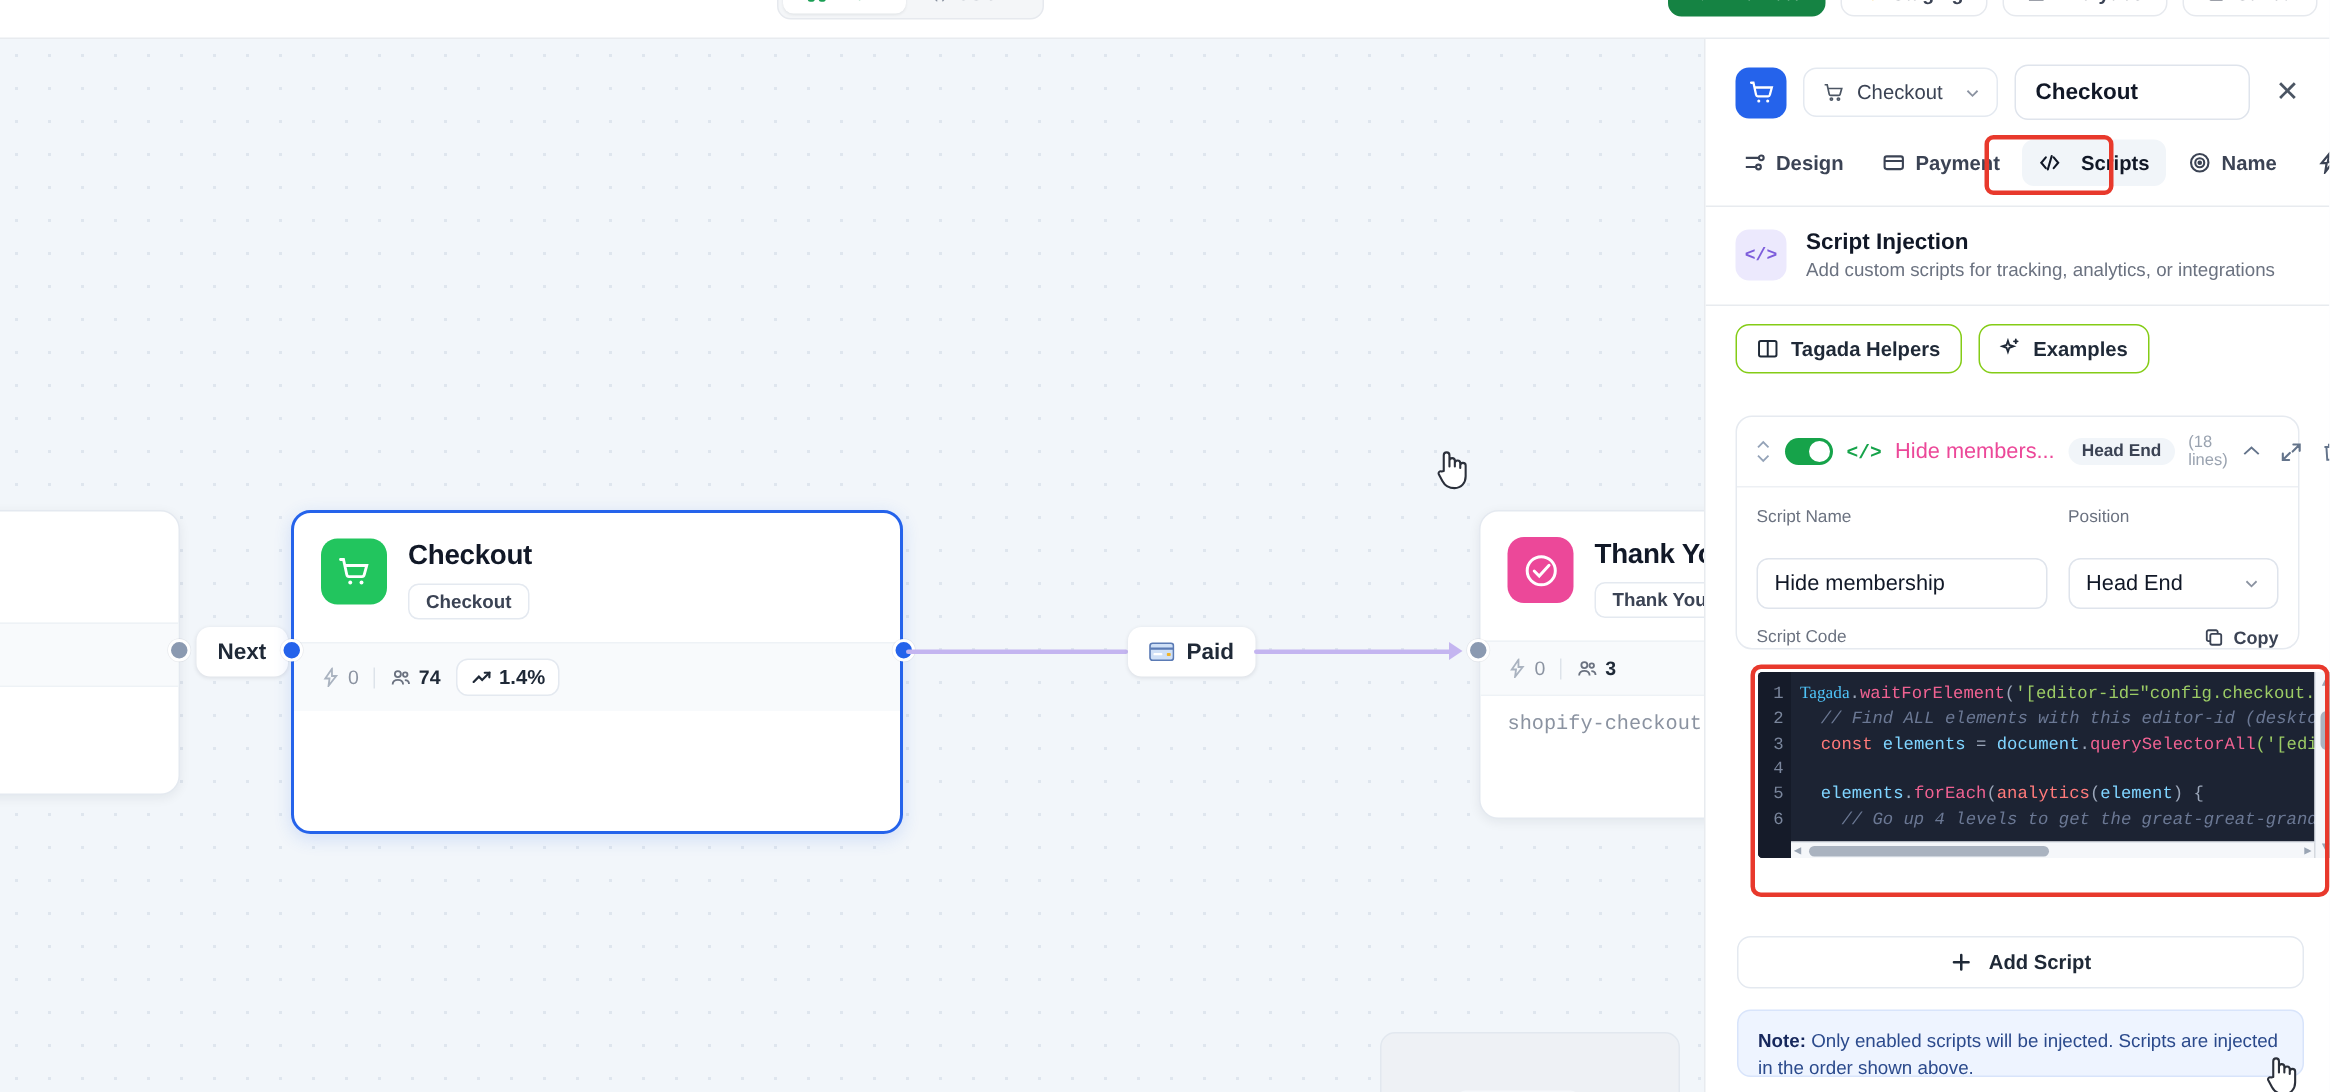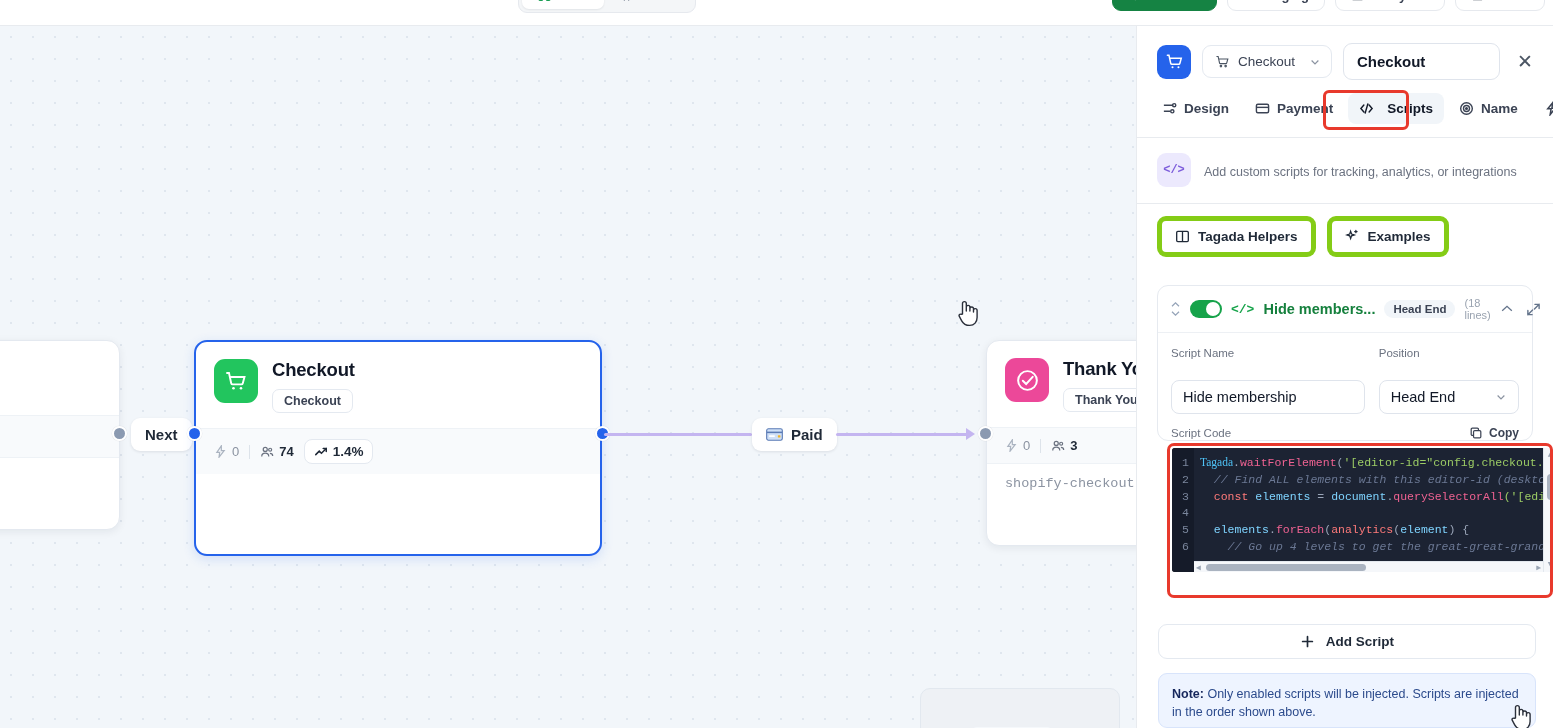--- a/index.html
+++ b/index.html
@@ -153,39 +153,39 @@
     width: 34px; height: 34px; border-radius: 9px; background: #ece9fd;
     display: flex; align-items: center; justify-content: center; color: #7c5cdb;
     font-family: "Liberation Mono", monospace; font-size: 12px; font-weight: 700; flex: 0 0 auto;
   }
   .inject-t1 { font-size: 15px; font-weight: 700; color: #111827; }
   .inject-t2 { font-size: 12.5px; color: #6b7280; margin-top: 3px; }
 
   .helper-row { display: flex; gap: 11px; padding: 12px 20px 14px 20px; }
   .helper-btn {
     display: flex; align-items: center; gap: 8px;
-    border: 5px solid #84cc16; border-radius: 9px; padding: 8px 13px;
+    border: 1px solid #84cc16; border-radius: 9px; padding: 8px 13px;
     font-size: 13.5px; font-weight: 600; color: #1f2937; background: #fff;
   }
 
   .script-card {
     margin: 14px 20px 0 20px; border: 1px solid #e6eaf0; border-radius: 11px; background: #fff;
   }
   .script-row { display: flex; align-items: center; gap: 9px; padding: 11px 11px 11px 12px; }
   .spin { display: flex; flex-direction: column; gap: 2px; color: #94a3b8; font-size: 9px; line-height: 7px; }
   .toggle {
     width: 32px; height: 18px; border-radius: 9px; background: #16a34a;
     position: relative; flex: 0 0 auto;
   }
   .toggle::after {
     content: ""; position: absolute; right: 2px; top: 2px;
     width: 14px; height: 14px; border-radius: 50%; background: #fff;
   }
   .code-glyph { color: #16a34a; font-family: "Liberation Mono", monospace; font-size: 13px; font-weight: 700; }
-  .script-name { font-size: 14.5px; font-weight: 700; color: #15803d; white-space: nowrap; }
+  .script-name { font-size: 14.5px; font-weight: 400; color: #ec4899; white-space: nowrap; }
   .pos-badge {
     background: #f1f5f9; border-radius: 11px; padding: 3px 9px;
     font-size: 11.5px; font-weight: 600; color: #3b4354; white-space: nowrap;
   }
   .lines-txt { font-size: 11px; color: #9aa3b0; line-height: 1.1; width: 30px; }
   .row-icons { display: flex; align-items: center; gap: 12px; margin-left: auto; color: #64748b; }
 
   .card-div { height: 1px; background: #edf0f4; }
   .fields { display: flex; gap: 14px; padding: 14px 13px 10px 13px; }
   .f-label { font-size: 11.5px; color: #6b7280; margin-bottom: 21px; }
@@ -244,21 +244,21 @@
   }
   .hthumb { position: absolute; left: 12px; top: 2px; width: 160px; height: 7px; background: #aab3c0; border-radius: 4px; }
 
   .add-script {
     position: absolute; left: 1158px; top: 624px; width: 378px; height: 35px;
     border: 1px solid #e4e9f0; border-radius: 9px; background: #fff;
     display: flex; align-items: center; justify-content: center; gap: 11px;
     font-size: 13.5px; font-weight: 700; color: #1f2937;
   }
   .note {
-    position: absolute; left: 1158px; top: 673px; width: 378px; height: 55px;
+    position: absolute; left: 1158px; top: 673px; width: 378px; height: 45px;
     background: #eef4ff; border: 1px solid #d8e4fb; border-radius: 9px;
     padding: 11px 13px; font-size: 12.5px; color: #2b4a8c; line-height: 1.45;
   }
   .note b { color: #16275c; }
   svg { display: block; }
 </style>
 </head>
 <body>
 
 <div id="app">
@@ -525,20 +525,21 @@
         </span>
 
       </div>
       <div class="tab-hl"></div>
     </div>
     <div class="panel-div"></div>
 
     <div class="inject-head">
       <div class="inject-icon">&lt;/&gt;</div>
       <div>
+        <div class="inject-t1">Script Injection</div>
         <div class="inject-t2">Add custom scripts for tracking, analytics, or integrations</div>
       </div>
     </div>
     <div class="panel-div" style="margin-top:0;"></div>
 
     <div class="helper-row">
       <div class="helper-btn">
         <span>
           <svg width="15" height="15" viewBox="0 0 16 16" fill="none" stroke="#1f2937" stroke-width="1.4">
             <rect x="1.8" y="2.5" width="12.4" height="11" rx="1.2"></rect>

